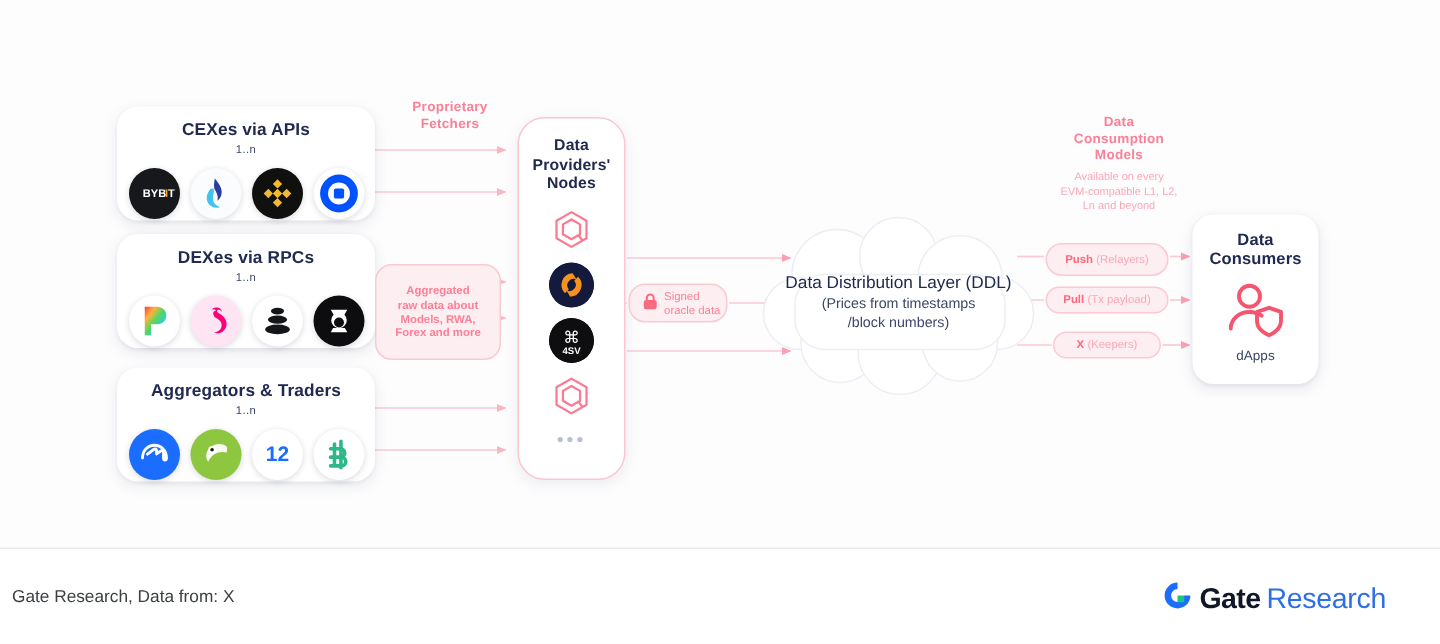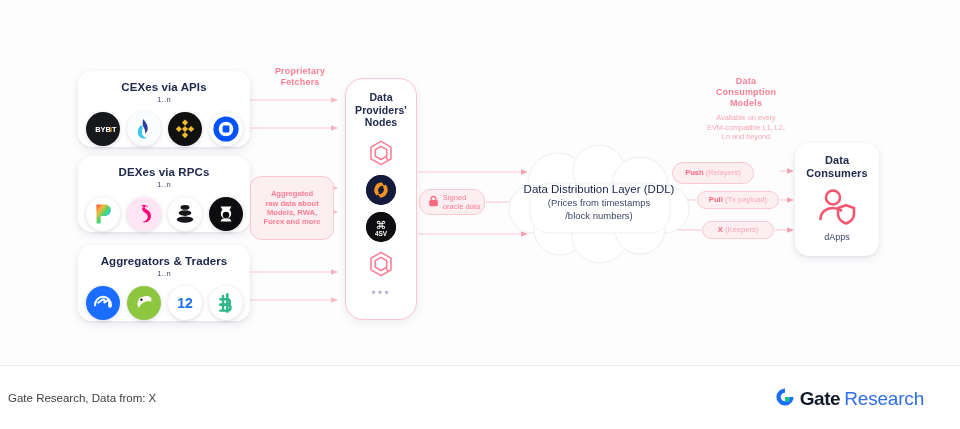--- a/index.html
+++ b/index.html
@@ -76,21 +76,21 @@
   .pill{
     position:absolute;box-sizing:border-box;background:#fdeef1;border:1px solid #fbc9d4;
     border-radius:11px;display:flex;align-items:center;justify-content:center;
     color:#fb8096;font-size:7.6px;line-height:9.4px;text-align:center;
   }
   .pill b{font-weight:bold;color:#f9697f;}
   .pill .lt{color:#fba7b6;}
   #pill-aggregated{left:250px;top:176px;width:84px;height:64px;padding:0 5px;
     font-weight:bold;color:#fb8096;}
   #pill-signed{left:419px;top:189px;width:66px;height:26px;gap:4px;padding-left:4px;}
-  #pill-push{left:672px;top:162px;width:82px;height:22px;}
+  #pill-push{left:697px;top:162px;width:82px;height:22px;}
   #pill-pull{left:697px;top:191px;width:82px;height:18px;}
   #pill-keep{left:702px;top:221px;width:72px;height:18px;}
 
   svg.wires{position:absolute;left:0;top:0;width:960px;height:365px;pointer-events:none;}
 
   
   .divider{position:absolute;left:0;top:365px;width:960px;height:1px;background:#e9eaee;}
   .footer-text{
     position:absolute;left:8px;top:392px;color:#3c4043;font-size:11.5px;
   }

